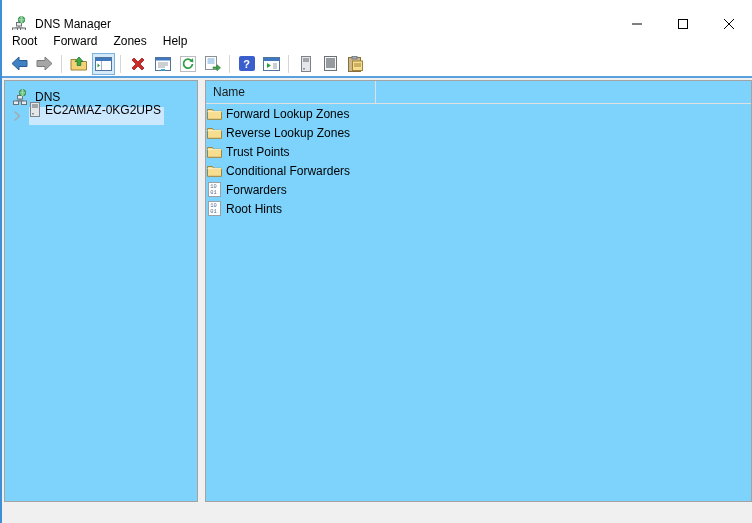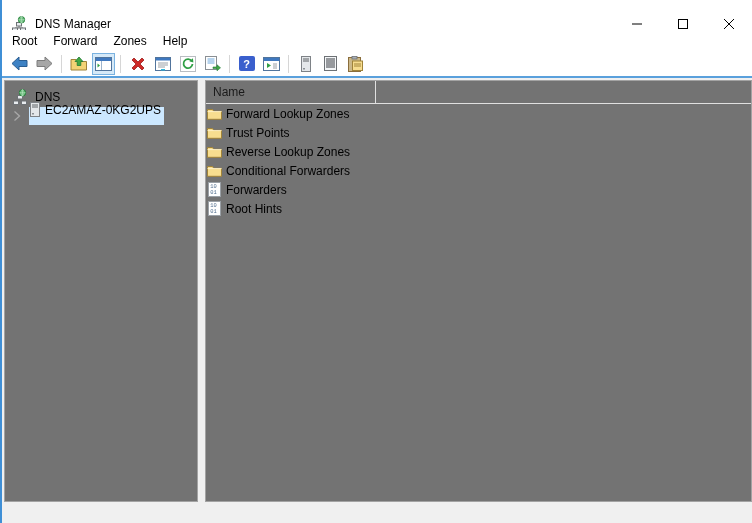--- a/index.html
+++ b/index.html
@@ -22,21 +22,21 @@
   .toolbar { position:absolute; left:0; top:51px; right:0; height:25px; background:#fff; display:flex; align-items:center; padding-left:5px; }
   .tbtn { width:23px; height:22px; display:flex; align-items:center; justify-content:center; border:1px solid transparent; margin:0 1px; }
   .tbtn.active { background:#d5e9f8; border:1px solid #7ab2e0; }
   .tbtn svg { display:block; }
   .tsep { width:1px; height:18px; background:#d6d6d6; margin:0 4px; }
   .help-box { width:16px; height:15px; background:#3a5fcd; color:#fff; font-size:11px; font-weight:bold;
     display:flex; align-items:center; justify-content:center; border-radius:2px; }
   
   .content-topline { position:absolute; left:0; top:76px; right:0; height:2px; background:#5aa0dc; }
   .main-bg { position:absolute; left:0; top:78px; right:0; bottom:20px; background:#f0f0f0; }
-  .pane { position:absolute; top:80px; height:422px; background:#737373; border:1px solid #a3a3a3; }
+  .pane { position:absolute; top:80px; height:422px; background:#7dd3fc; border:1px solid #a3a3a3; }
   .tree-pane { left:2px; width:194px; }
   .list-pane { left:203px; width:547px; }
   
   .tree-row { position:relative; height:19px; display:flex; align-items:center; font-size:12px; color:#000; }
   .tree-root { margin-top:6px; padding-left:7px; }
   .tree-root .lbl { margin-left:7px; }
   .tree-child { padding-left:8px; }
   .chevron { width:16px; height:12px; display:flex; align-items:center; }
   .sel-wrap { display:flex; align-items:center; background:#cce8ff; height:18px; padding:0 3px 12px 1px; }
   .sel-wrap .lbl { margin-left:5px; }
@@ -249,30 +249,30 @@
       </span>
       <span class="lbl">Forward Lookup Zones</span>
     </div>
     <div class="list-row">
       <span class="icon16">
         <svg width="15" height="13" viewBox="0 0 15 13">
             <path d="M0.5 2.5 h5 l1.3 1.8 h7.7 v8 h-14 z" fill="#f7dd8f" stroke="#a08339" stroke-width="1"></path>
             <path d="M0.5 4.6 h14" stroke="#fdf0c6" stroke-width="1"></path>
           </svg>
       </span>
-      <span class="lbl">Trust Points</span>
+      <span class="lbl">Reverse Lookup Zones</span>
     </div>
     <div class="list-row">
       <span class="icon16">
         <svg width="15" height="13" viewBox="0 0 15 13">
             <path d="M0.5 2.5 h5 l1.3 1.8 h7.7 v8 h-14 z" fill="#f7dd8f" stroke="#a08339" stroke-width="1"></path>
             <path d="M0.5 4.6 h14" stroke="#fdf0c6" stroke-width="1"></path>
           </svg>
       </span>
-      <span class="lbl">Reverse Lookup Zones</span>
+      <span class="lbl">Trust Points</span>
     </div>
     <div class="list-row">
       <span class="icon16">
         <svg width="15" height="13" viewBox="0 0 15 13">
             <path d="M0.5 2.5 h5 l1.3 1.8 h7.7 v8 h-14 z" fill="#f7dd8f" stroke="#a08339" stroke-width="1"></path>
             <path d="M0.5 4.6 h14" stroke="#fdf0c6" stroke-width="1"></path>
           </svg>
       </span>
       <span class="lbl">Conditional Forwarders</span>
     </div>

